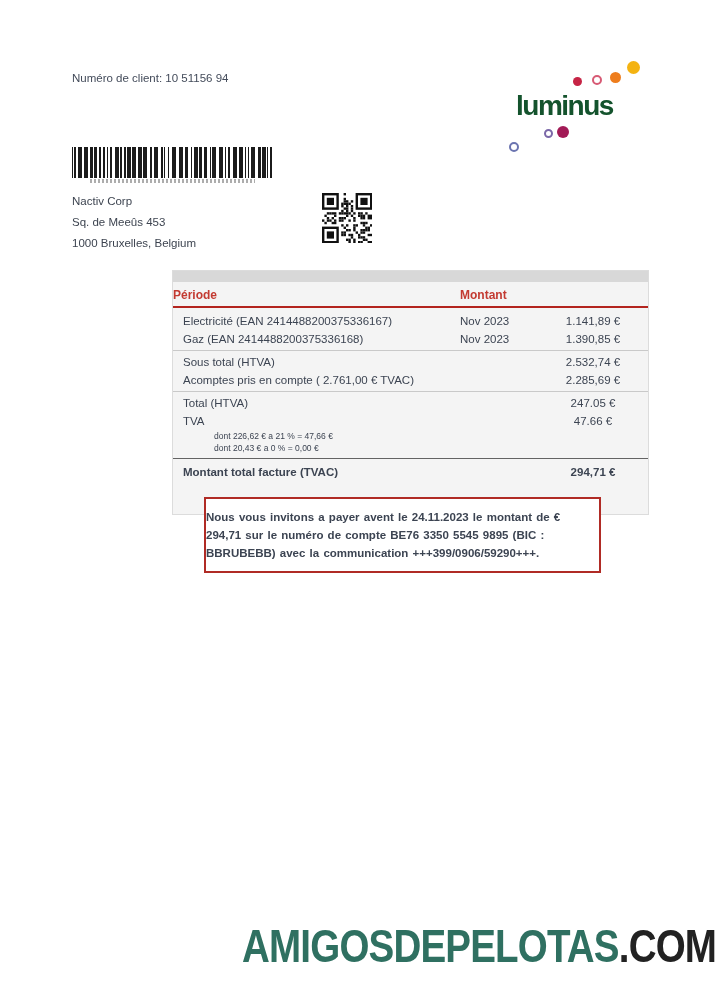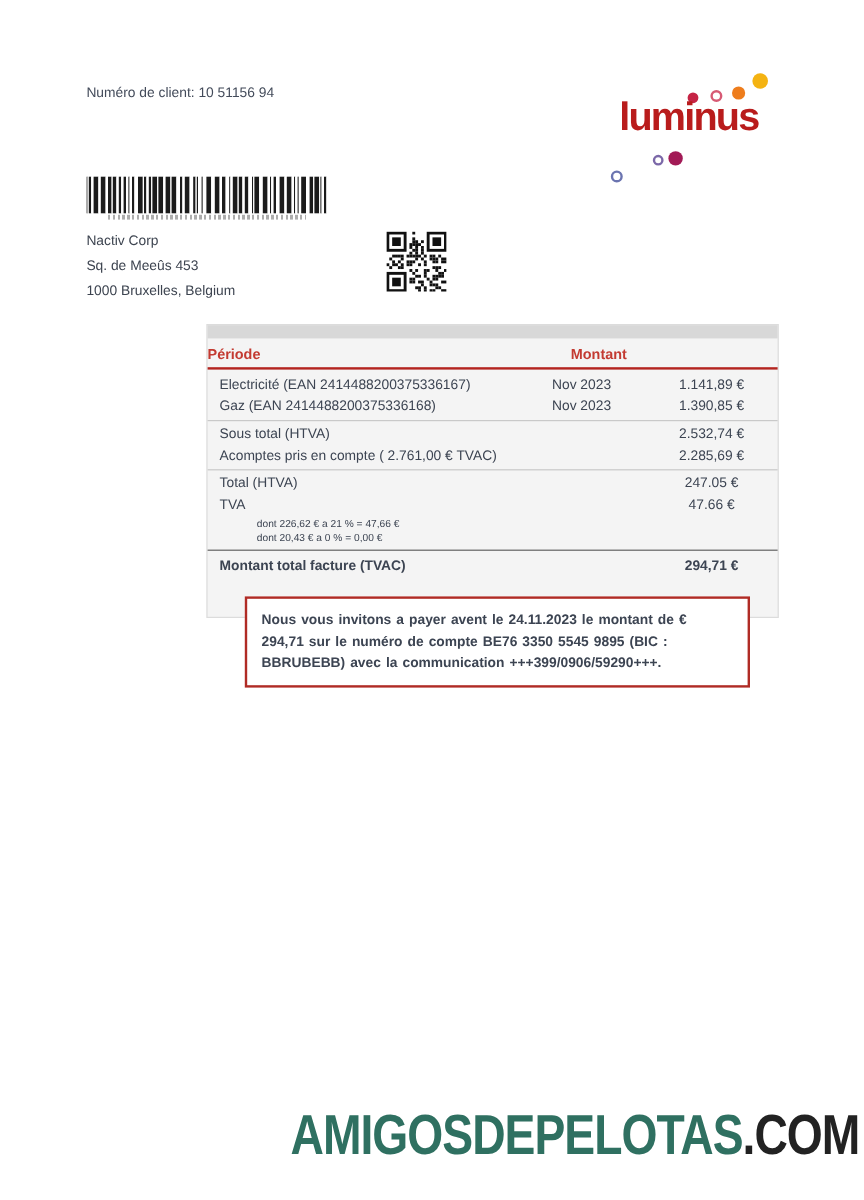--- a/index.html
+++ b/index.html
@@ -4,22 +4,22 @@
 <style>
   html,body{margin:0;padding:0;background:#ffffff;}
   .page{
     position:relative;width:720px;height:1000px;background:#ffffff;overflow:hidden;
     font-family:"Liberation Sans","DejaVu Sans",sans-serif;color:#3c4452;
   }
   
   .client-no{position:absolute;left:72px;top:72px;font-size:11.5px;color:#434b5a;}
   
   .logo{position:absolute;left:480px;top:58px;width:185px;height:112px;}
-  .logo-text{position:absolute;left:36px;top:20px;font-size:33px;font-weight:bold;
-    letter-spacing:-1.5px;color:#b91c1c;}
+  .logo-text{position:absolute;left:36px;top:32px;font-size:28px;font-weight:bold;
+    letter-spacing:-1.5px;color:#14532d;}
   .dot{position:absolute;border-radius:50%;}
   .d1{left:93px;top:19px;width:9px;height:9px;background:#c62445;}
   .d2{left:112px;top:17px;width:6px;height:6px;background:transparent;border:2.5px solid #d75a74;}
   .d3{left:130px;top:14px;width:11px;height:11px;background:#ee7d1d;}
   .d4{left:147px;top:3px;width:13px;height:13px;background:#f4b312;}
   .d5{left:64px;top:71px;width:5px;height:5px;border:2.5px solid #7b68a8;}
   .d6{left:77px;top:68px;width:12px;height:12px;background:#a21a56;}
   .d7{left:29px;top:84px;width:6px;height:6px;border:2.5px solid #6b74b0;}
   
   .barcode{position:absolute;left:72px;top:147px;width:201px;height:38px;}
@@ -39,33 +39,33 @@
   
   .panel{position:absolute;left:172px;top:270px;width:477px;height:245px;
     background:#f4f4f4;border:1px solid #dcdcdc;box-sizing:border-box;}
   .band{background:#d8d8d8;padding:6px 10px 5px 10px;}
   .band-title{font-size:12px;font-weight:bold;color:#39404d;}
   .band-row{display:flex;justify-content:space-between;font-size:12px;font-weight:bold;color:#39404d;margin-top:2px;}
   .thead{display:grid;grid-template-columns:1fr 88px 100px;align-items:end;
     padding:6px 0 4px 0;border-bottom:2px solid #b3241e;}
   .thead span{font-size:12px;font-weight:bold;color:#c33a31;}
   .thead .c-desc{padding-left:10px;}
-  .thead .c-amt{text-align:center;padding-right:10px;}
+  .thead .c-amt{text-align:left;padding-right:10px;}
   .rows{padding-top:4px;}
   .row{display:grid;grid-template-columns:1fr 88px 100px;font-size:11.5px;line-height:18px;color:#3c4452;}
   .row .desc{padding-left:10px;}
   .row .amt{text-align:center;padding-right:10px;}
   .row.sep-light{border-top:1px solid #c9c9c9;margin-top:2px;padding-top:2px;}
   .row.sep-dark{border-top:1.5px solid #636363;margin-top:4px;padding-top:3px;}
   .row.note{font-size:8.5px;line-height:12px;gap:24px;}
   .row.note .desc{padding-left:41px;}
   .row.total{font-weight:bold;line-height:21px;}
   
   .paybox{position:absolute;left:204px;top:497px;width:393px;
-    border:2.5px solid #b02b25;padding:9px 12px;background:#fff;
+    border:2.5px solid #b02b25;padding:9px 0;background:#fff;
     font-size:11.5px;font-weight:bold;line-height:18px;color:#3c4452;word-spacing:1px;}
   
   .watermark{position:absolute;right:4px;top:918px;font-size:47px;font-weight:bold;
     letter-spacing:-1px;white-space:nowrap;transform:scaleX(0.82);transform-origin:right center;}
   .wm-green{color:#2f7061;}
   .wm-dark{color:#222222;}
 </style>
 </head>
 <body>
 

